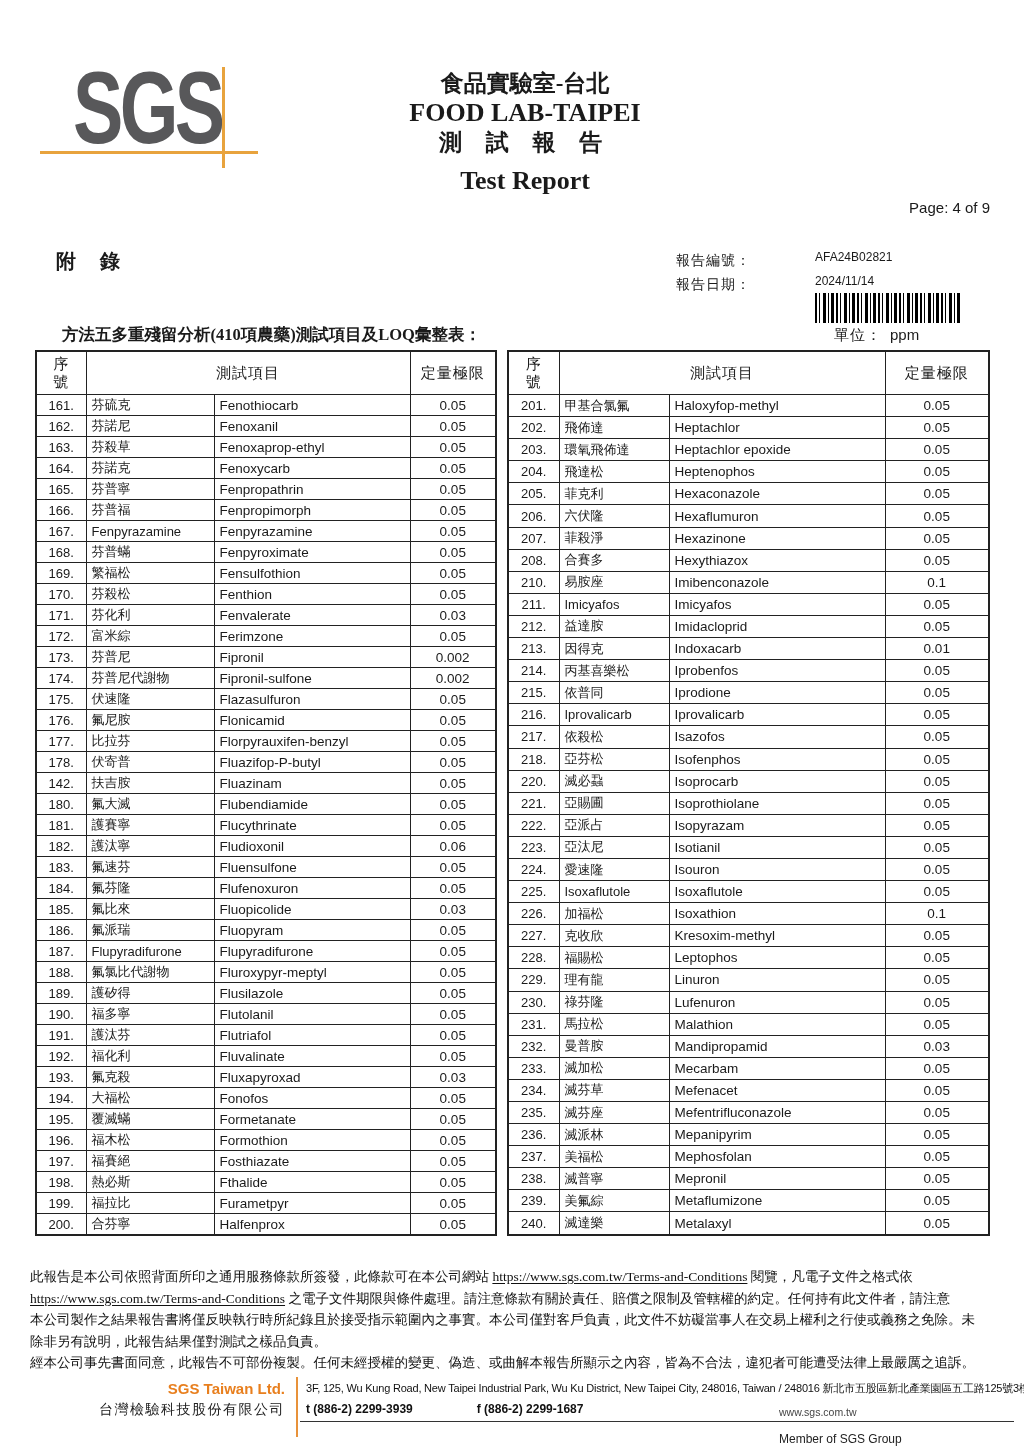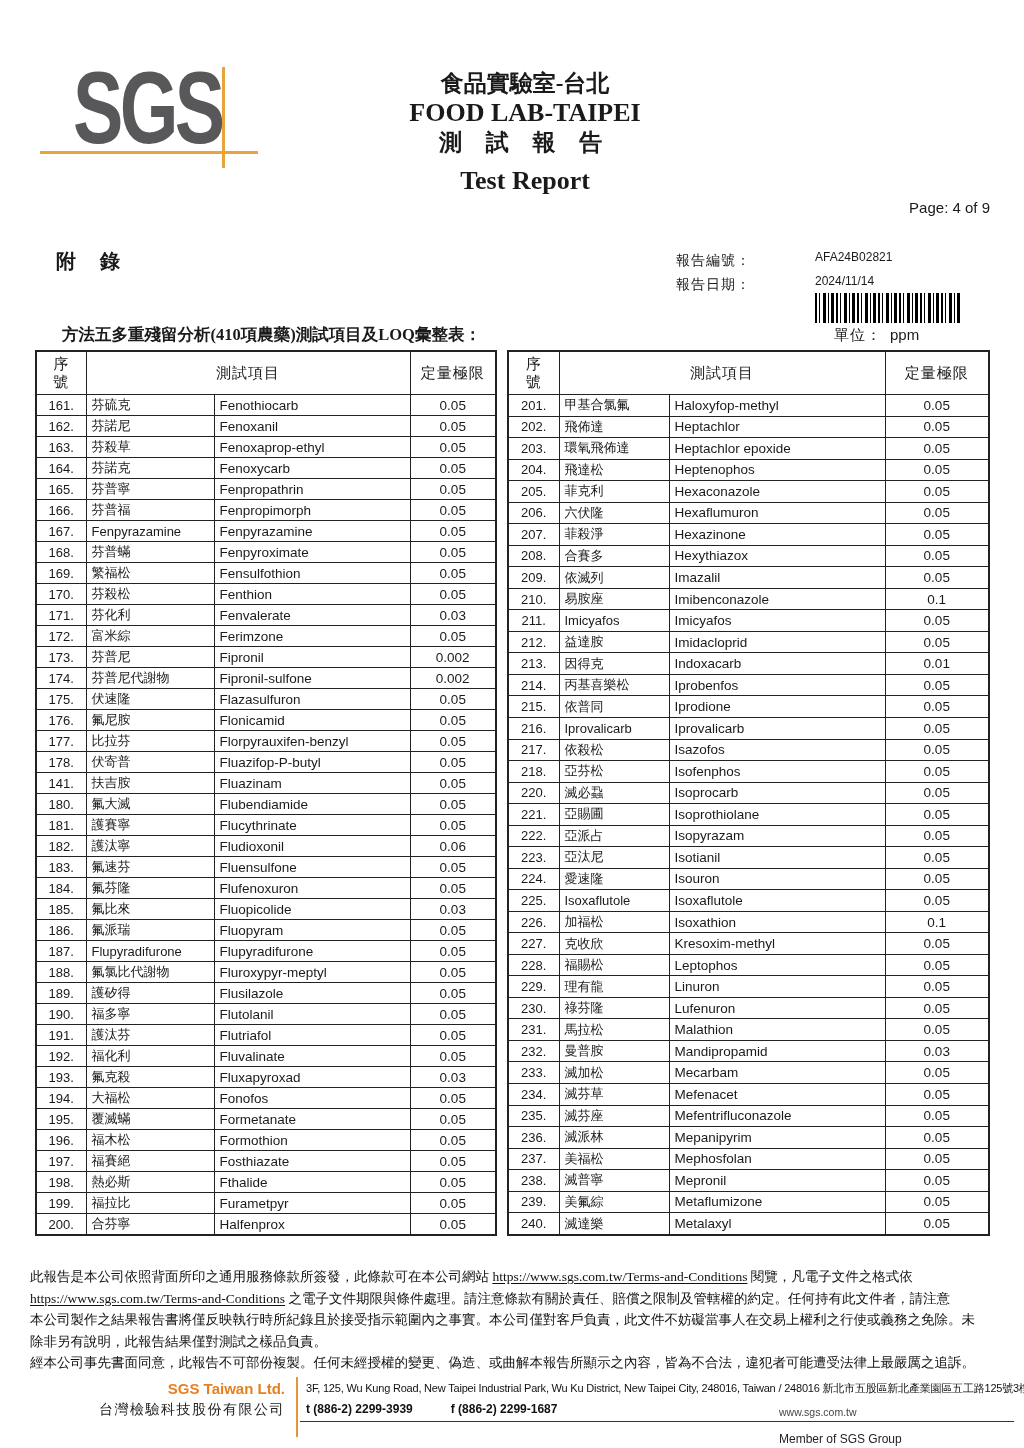--- a/index.html
+++ b/index.html
@@ -63,21 +63,21 @@
          font-size:13.5px;color:#111;}
   .legal div{line-height:21.5px;white-space:nowrap;}
   .legal span.u{text-decoration:underline;text-underline-offset:2px;}
 
   .company-block{position:absolute;left:35px;top:1379px;width:250px;text-align:right;}
   .company-en{color:#e87f1e;font-weight:bold;font-size:15px;line-height:20px;}
   .company-zh{font-family:"Liberation Serif",serif;font-size:14px;line-height:22px;letter-spacing:1.5px;color:#222;}
   .foot-vline{position:absolute;left:296px;top:1377px;width:2px;height:60px;background:#e8923a;}
   .foot-address{position:absolute;left:306px;top:1381px;width:710px;font-size:11px;letter-spacing:-0.2px;color:#111;white-space:nowrap;}
   .foot-telfax{position:absolute;left:306px;top:1402px;font-size:12px;font-weight:bold;color:#111;}
-  .foot-telfax .fax{margin-left:38px;}
+  .foot-telfax .fax{margin-left:64px;}
   .foot-web{position:absolute;left:779px;top:1406px;font-size:10.5px;color:#444;}
   .foot-rule{position:absolute;left:300px;top:1421px;width:714px;height:1px;background:#333;}
   .foot-member{position:absolute;left:779px;top:1432px;font-size:12px;color:#222;}
 </style>
 </head>
 <body>
 
 <div class="page">
 
   <div class="logo-word">SGS</div>
@@ -226,21 +226,21 @@
             <td class="en">Florpyrauxifen-benzyl</td>
             <td class="loq">0.05</td>
           </tr>
           <tr>
             <td class="seq">178.</td>
             <td class="zh">伏寄普</td>
             <td class="en">Fluazifop-P-butyl</td>
             <td class="loq">0.05</td>
           </tr>
           <tr>
-            <td class="seq">141.</td>
+            <td class="seq">142.</td>
             <td class="zh">扶吉胺</td>
             <td class="en">Fluazinam</td>
             <td class="loq">0.05</td>
           </tr>
           <tr>
             <td class="seq">180.</td>
             <td class="zh">氟大滅</td>
             <td class="en">Flubendiamide</td>
             <td class="loq">0.05</td>
           </tr>
@@ -427,26 +427,20 @@
             <td class="en">Hexazinone</td>
             <td class="loq">0.05</td>
           </tr>
           <tr>
             <td class="seq">208.</td>
             <td class="zh">合賽多</td>
             <td class="en">Hexythiazox</td>
             <td class="loq">0.05</td>
           </tr>
           <tr>
-            <td class="seq">209.</td>
-            <td class="zh">依滅列</td>
-            <td class="en">Imazalil</td>
-            <td class="loq">0.05</td>
-          </tr>
-          <tr>
             <td class="seq">210.</td>
             <td class="zh">易胺座</td>
             <td class="en">Imibenconazole</td>
             <td class="loq">0.1</td>
           </tr>
           <tr>
             <td class="seq">211.</td>
             <td class="zh">Imicyafos</td>
             <td class="en">Imicyafos</td>
             <td class="loq">0.05</td>

